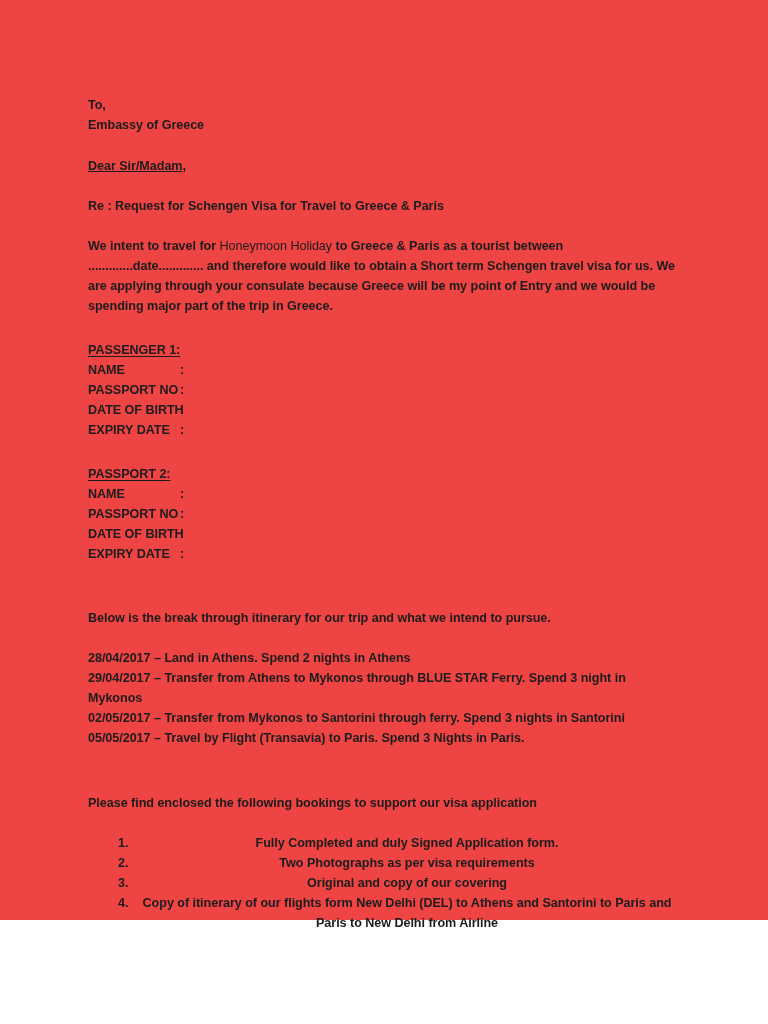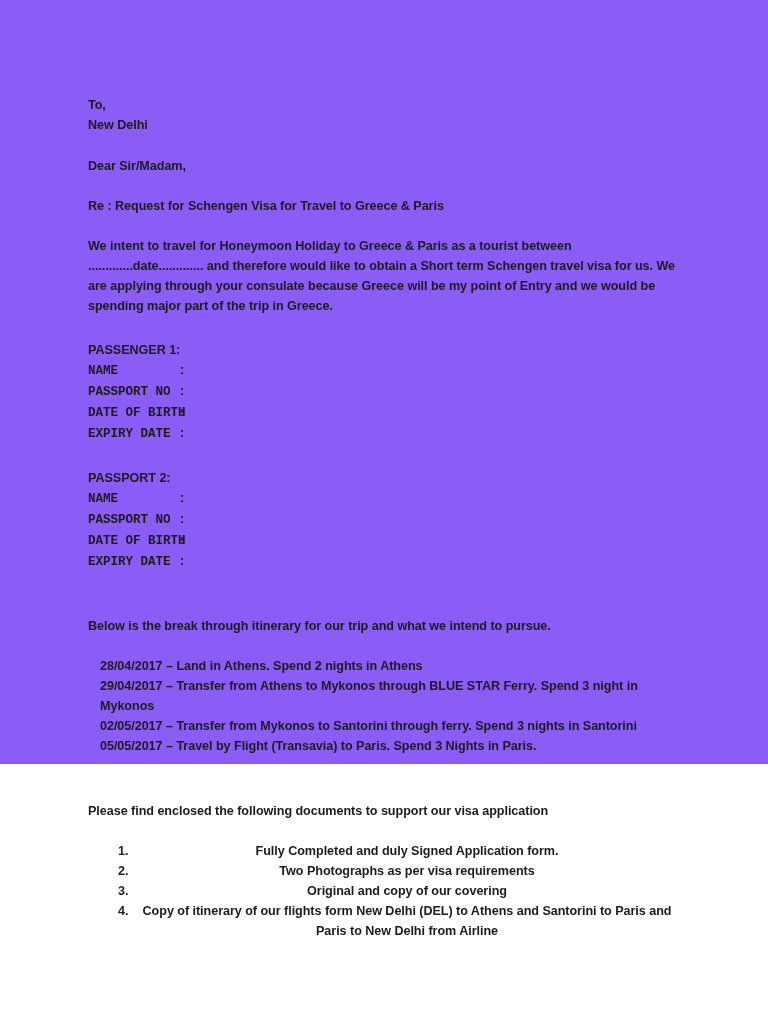--- a/index.html
+++ b/index.html
@@ -10,64 +10,63 @@
   body {
     width: 768px;
     height: 1024px;
     font-family: "Liberation Sans", sans-serif;
     color: #1c1c1c;
     overflow: hidden;
   }
   .page {
     position: relative;
     width: 768px;
-    height: 764px;
-    background: #8b5cf6;
+    height: 920px;
+    background: #ef4444;
     box-sizing: border-box;
     padding: 95px 120px 0 88px;
   }
   .doc-body {
     width: 592px;
     font-size: 12.6px;
     line-height: 20px;
     font-weight: 700;
     letter-spacing: -0.05px;
   }
   .addr-line {
     font-weight: 700;
   }
   .gap-sm { height: 20px; }
   .gap-md { height: 21px; }
   .gap-lg { height: 24px; }
-  .salutation { font-weight: 700; }
+  .salutation { font-weight: 700; text-decoration: underline; }
   .subject { font-weight: 700; }
   .para {
     font-weight: 700;
     text-align: left;
   }
   .para .em {
-    font-weight: 700;
+    font-weight: 400;
   }
   .pass-title {
     font-weight: 700;
+    text-decoration: underline;
     text-underline-offset: 2px;
     display: inline-block;
   }
   .field-row {
     font-weight: 700;
     white-space: pre;
   }
   .field-label {
     display: inline-block;
     width: 92px;
-    font-family: Liberation Mono, monospace;
   }
   .itin-line {
     font-weight: 700;
-    margin-left: 12px;
   }
   .doclist {
     margin: 0;
     padding: 0;
     list-style: none;
   }
   .doclist li {
     font-weight: 700;
     position: relative;
     padding-left: 46px;
@@ -84,21 +83,21 @@
   }
 </style>
 </head>
 <body>
 
 <div class="page">
   <div class="doc-body">
 
     <div>
       <div class="addr-line">To,</div>
-      <div class="addr-line">New Delhi</div>
+      <div class="addr-line">Embassy of Greece</div>
     </div>
 
     <div class="gap-md"></div>
 
     <div class="salutation">Dear Sir/Madam,</div>
 
     <div class="gap-sm"></div>
 
     <div class="subject">Re : Request for Schengen Visa for Travel to Greece &amp; Paris</div>
 
@@ -138,21 +137,21 @@
       <div class="itin-line">29/04/2017 – Transfer from Athens to Mykonos through BLUE STAR Ferry. Spend 3 night in Mykonos</div>
       <div class="itin-line">02/05/2017 – Transfer from Mykonos to Santorini through ferry. Spend 3 nights in Santorini</div>
       <div class="itin-line">05/05/2017 – Travel by Flight (Transavia) to Paris. Spend 3 Nights in Paris.</div>
     </div>
 
     <div class="gap-lg"></div>
 
 
     <div class="gap-md"></div>
 
-    <div class="para">Please find enclosed the following documents to support our visa application</div>
+    <div class="para">Please find enclosed the following bookings to support our visa application</div>
 
     <div class="gap-sm"></div>
 
     <ol class="doclist">
       <li>
           <span class="num">1.</span>
           <span class="txt">Fully Completed and duly Signed Application form.</span>
         </li>
       <li>
           <span class="num">2.</span>

